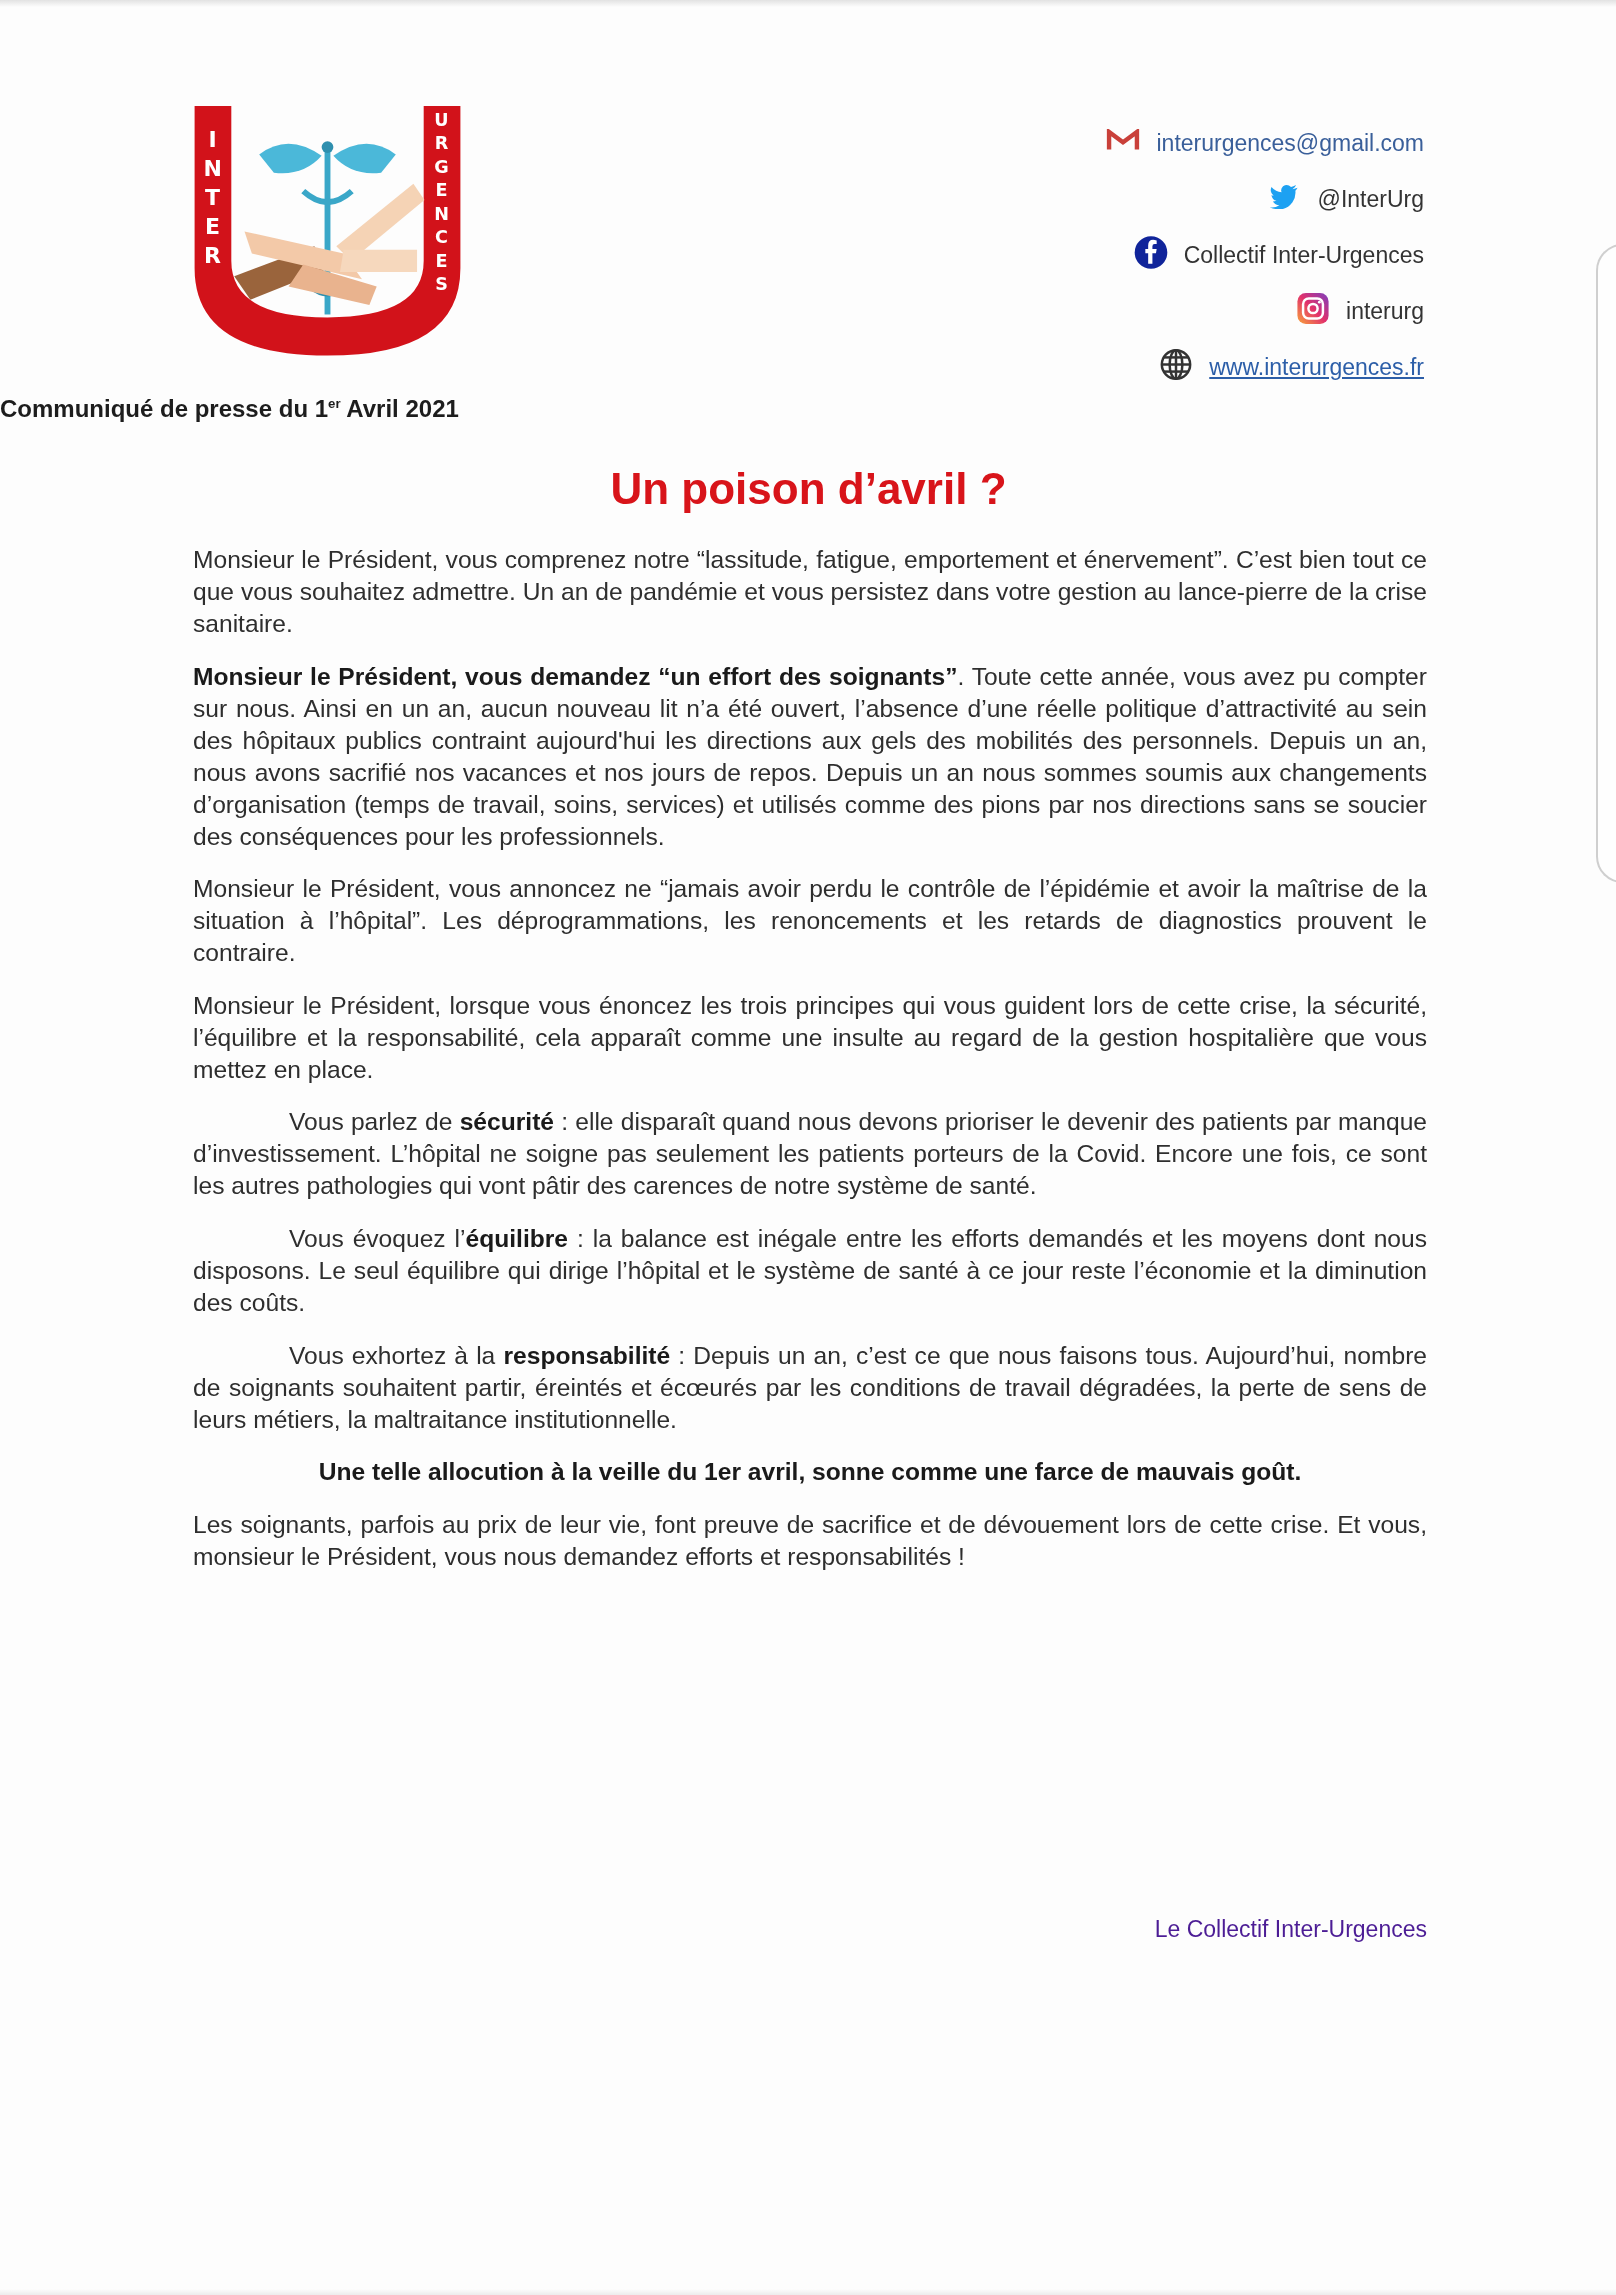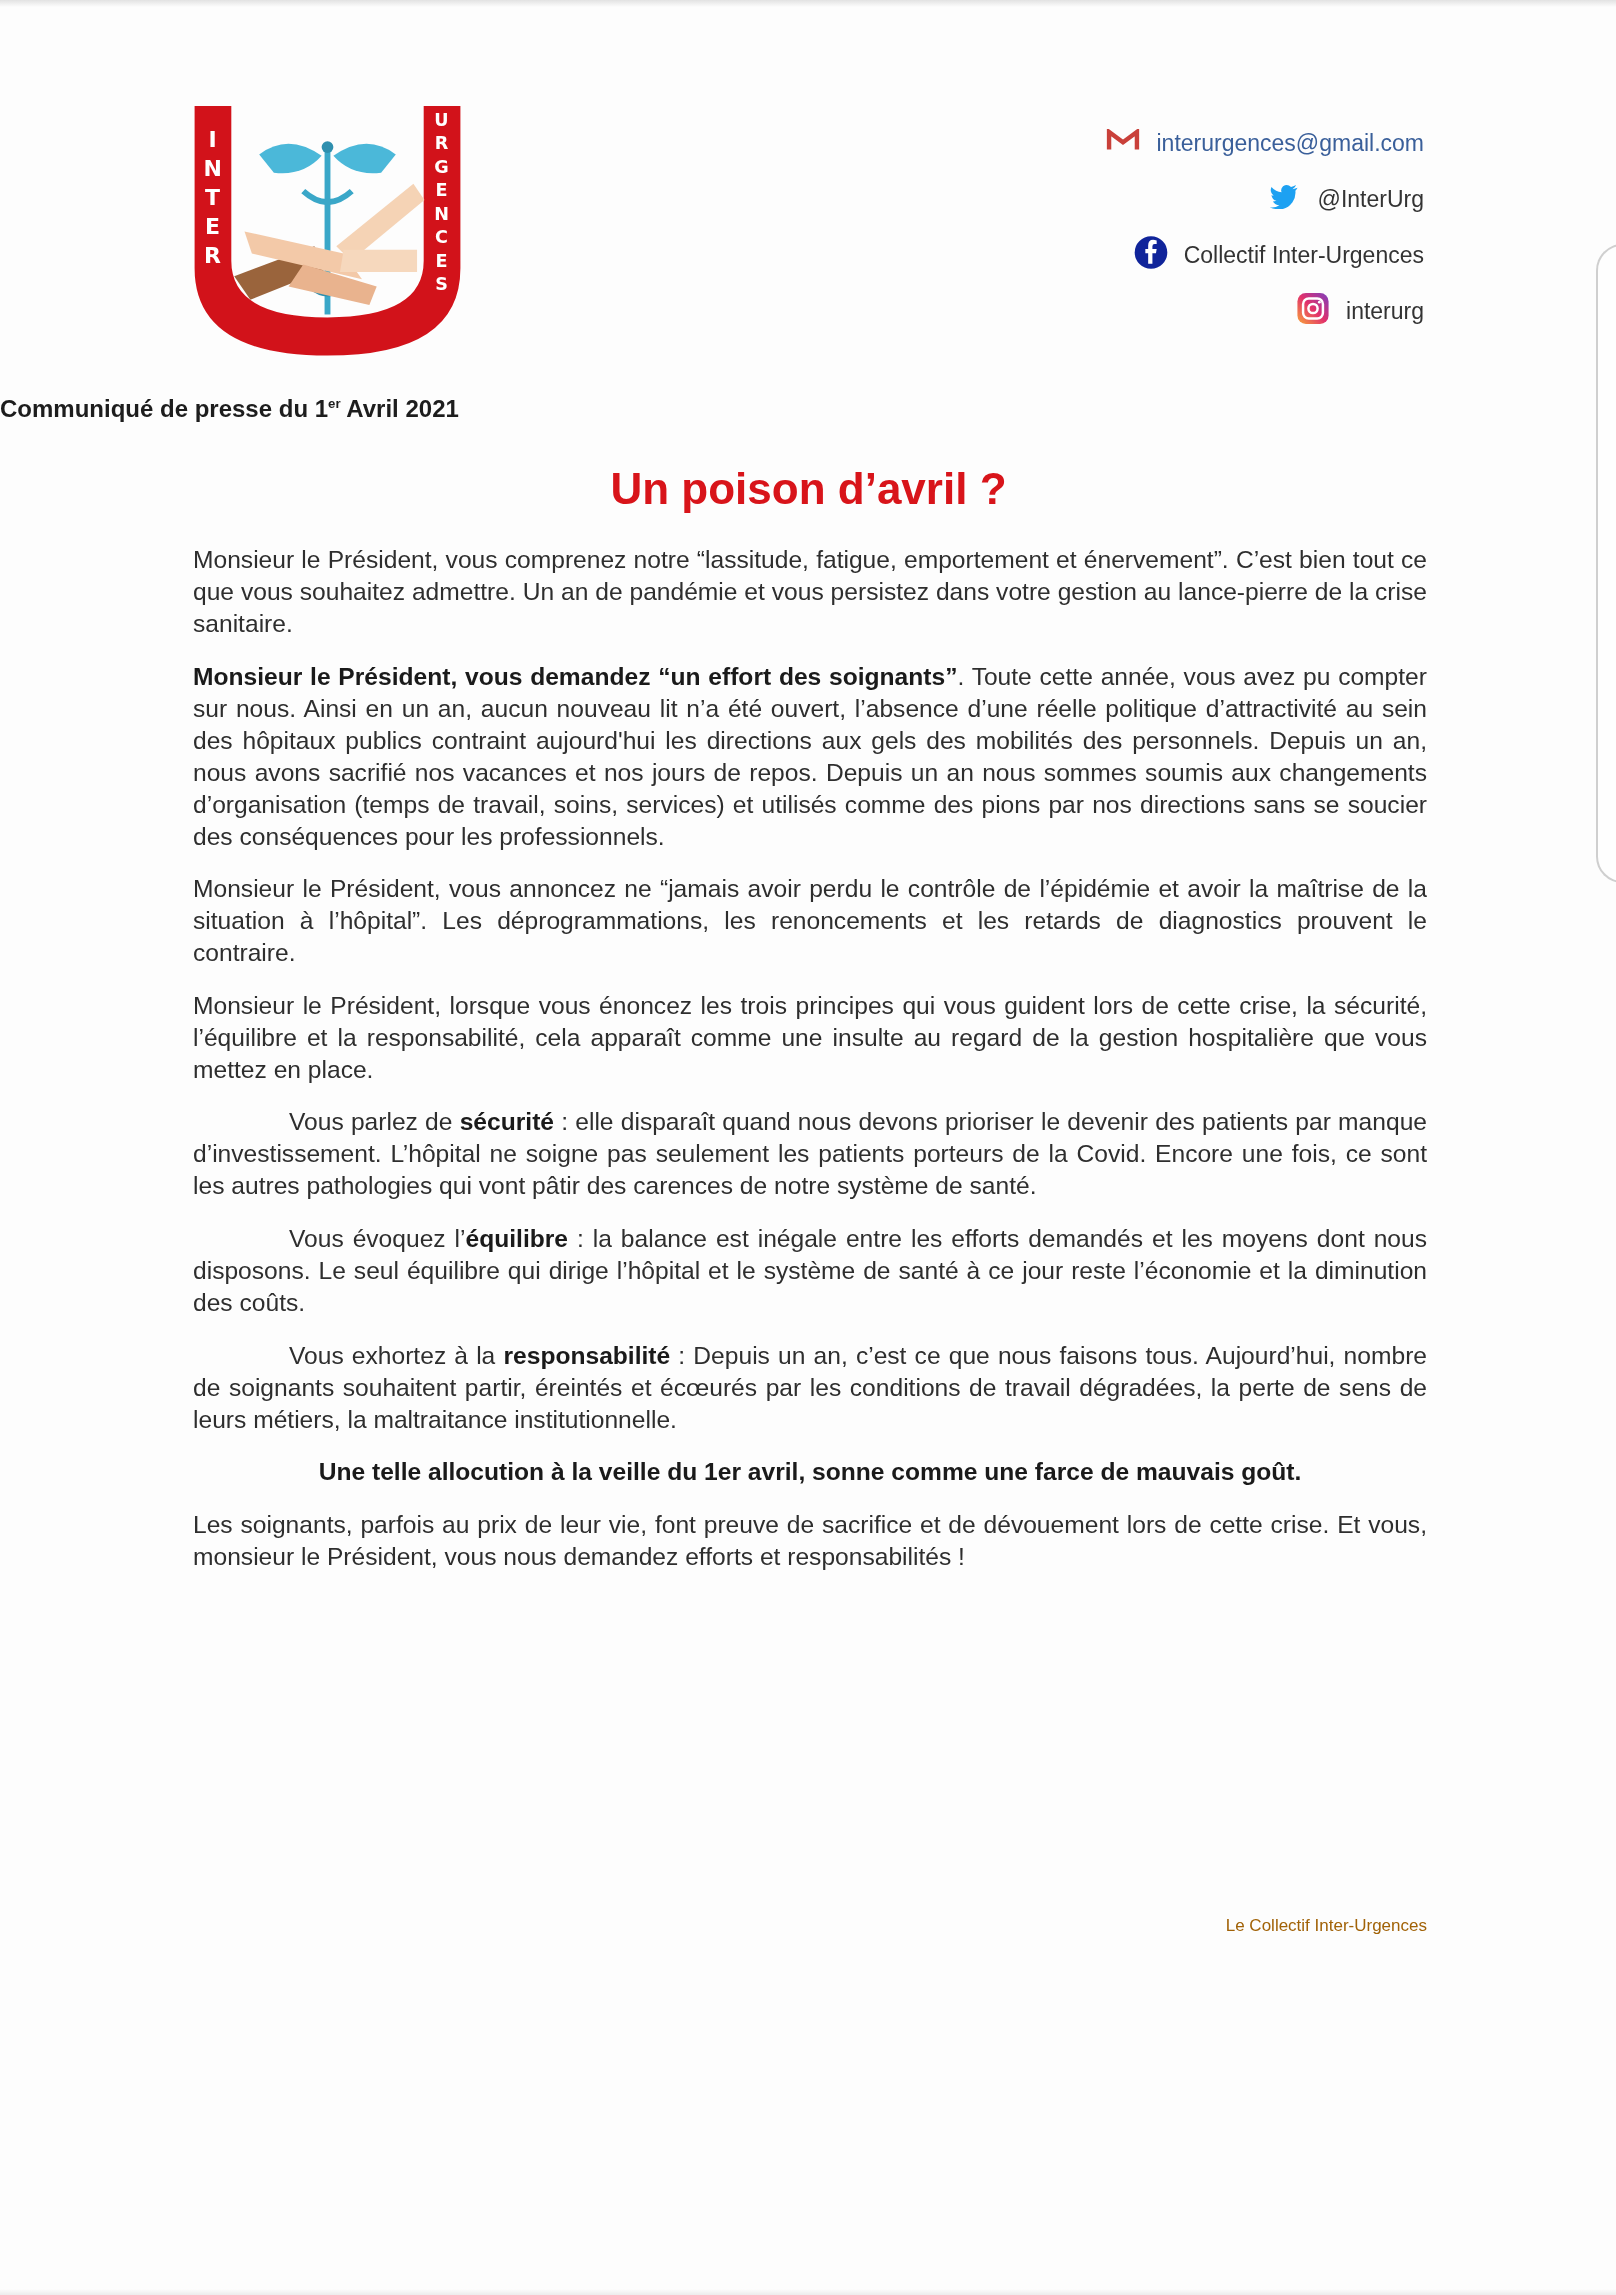--- a/index.html
+++ b/index.html
@@ -25,21 +25,21 @@
   
   .press-date { position:absolute; left:0; width:1617px; top:395px; text-align:left; font-weight:bold; font-size:24px; color:#1d1d1d; }
   .press-date sup { font-size:13.2px; }
   .title { position:absolute; left:0; width:1617px; top:456px; text-align:center; font-weight:bold; font-size:44px; color:#d8141a;margin-top:8px; }
   
   .body { position:absolute; left:193px; width:1234px; top:544px; font-size:24.6px; line-height:32px; color:#2e2e2e; }
   .body p { margin:0 0 20.6px 0; text-align:justify; }
   .body p.indent { text-indent:96px; }
   .body p.center { text-align:center; font-weight:bold; color:#1a1a1a; }
   .body b { color:#1a1a1a; }
-  .signature { position:absolute; right:190px; top:1916px; font-size:17px; color:#a16207; }
+  .signature { position:absolute; right:190px; top:1916px; font-size:23px; color:#4c1d95; }
 </style>
 </head>
 <body>
 
 <div class="top-shade"></div>
 <div class="bottom-shade"></div>
 <div class="scroll-handle"></div>
 
 <div class="logo">
   <svg width="269" height="257" viewBox="0 0 366 350">
@@ -114,20 +114,33 @@
             </linearGradient>
           </defs>
         <rect x="2" y="2" width="44" height="44" rx="12" fill="url(#ig)"></rect>
         <rect x="10" y="10" width="28" height="28" rx="8" fill="none" stroke="#fff" stroke-width="3.5"></rect>
         <circle cx="24" cy="24" r="6.5" fill="none" stroke="#fff" stroke-width="3.5"></circle>
         <circle cx="33" cy="15" r="2" fill="#fff"></circle>
       </svg>
     </span>
     <span>interurg</span>
   </div>
+  <div class="contact">
+    <span class="ico">
+      <svg width="35" height="35" viewBox="0 0 48 48" fill="none" stroke="#333" stroke-width="3.5">
+          <circle cx="24" cy="24" r="20"></circle>
+          <ellipse cx="24" cy="24" rx="9" ry="20"></ellipse>
+          <line x1="4" y1="24" x2="44" y2="24"></line>
+          <line x1="7" y1="14" x2="41" y2="14"></line>
+          <line x1="7" y1="34" x2="41" y2="34"></line>
+          <line x1="24" y1="4" x2="24" y2="44"></line>
+        </svg>
+    </span>
+    <span class="contact-web">www.interurgences.fr</span>
+  </div>
 </div>
 
 <div class="press-date">
   <span>Communiqué de presse du 1</span><sup>er</sup><span> Avril 2021</span>
 </div>
 <div class="title">Un poison d’avril ?</div>
 
 <div class="body">
   <p>Monsieur le Président, vous comprenez notre “lassitude, fatigue, emportement et énervement”. C’est bien tout ce que vous souhaitez admettre. Un an de pandémie et vous persistez dans votre gestion au lance-pierre de la crise sanitaire.</p>
   <p><b>Monsieur le Président, vous demandez “un effort des soignants”</b><span>. Toute cette année, vous avez pu compter sur nous. Ainsi en un an, aucun nouveau lit n’a été ouvert, l’absence d’une réelle politique d’attractivité au sein des hôpitaux publics contraint aujourd'hui les directions aux gels des mobilités des personnels. Depuis un an, nous avons sacrifié nos vacances et nos jours de repos. Depuis un an nous sommes soumis aux changements d’organisation (temps de travail, soins, services) et utilisés comme des pions par nos directions sans se soucier des conséquences pour les professionnels.</span></p>

